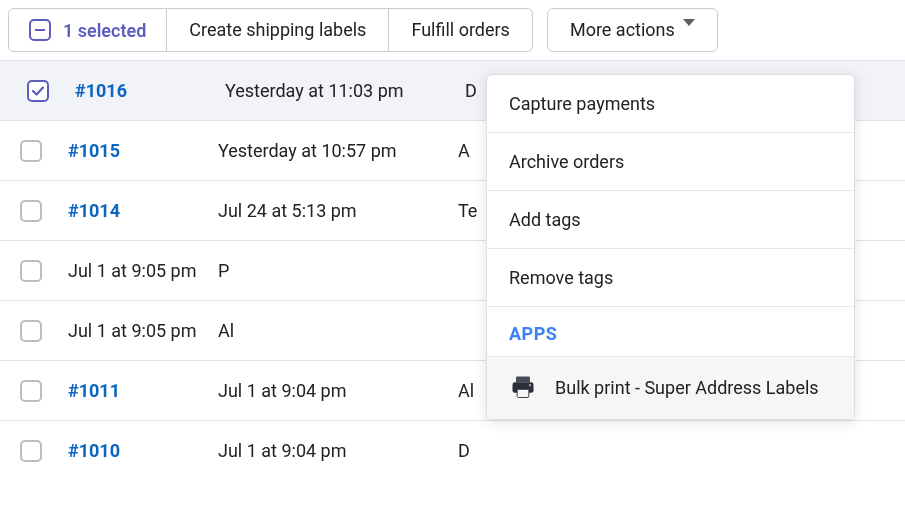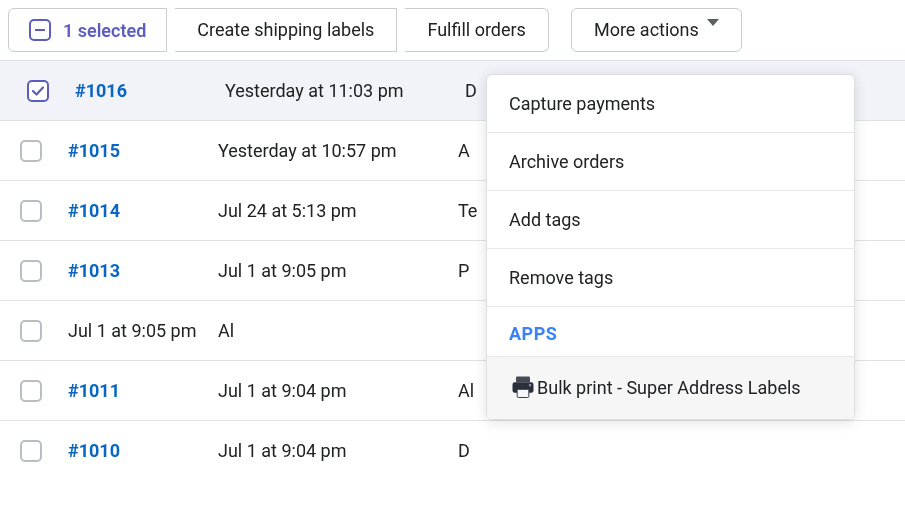--- a/index.html
+++ b/index.html
@@ -9,21 +9,21 @@
     color: #202223;
     background: #fff;
     width: 905px;
     height: 521px;
     overflow: hidden;
     position: relative;
   }
   .toolbar {
     display: flex;
     padding: 8px;
-    gap: 8px;
+    gap: 0;
   }
   .selected-pill {
     display: flex;
     align-items: center;
     gap: 12px;
     border: 1px solid #c9cccf;
     border-radius: 6px 0 0 6px;
     padding: 10px 20px;
     background: #fff;
     color: #5c5dbf;
@@ -120,20 +120,21 @@
   .dd-section {
     padding: 16px 22px 12px;
     font-weight: 700;
     letter-spacing: 0.5px;
     color: #3b82f6;
     border-bottom: 1px solid #e6e8eb;
   }
   .dd-app {
     display: flex;
     align-items: center;
+    gap: 18px;
     padding: 16px 22px 18px;
     background: #f6f6f7;
     cursor: pointer;
   }
   .printer-icon {
     width: 28px; height: 28px;
   }
 </style>
 </head>
 <body>
@@ -175,21 +176,20 @@
       <div class="order-extra">A</div>
     </div>
     <div class="row">
       <div class="checkbox"></div>
       <div class="order-id">#1014</div>
       <div class="order-date">Jul 24 at 5:13 pm</div>
       <div class="order-extra">Te</div>
     </div>
     <div class="row">
       <div class="checkbox"></div>
-      <div class="order-id">#1013</div>
       <div class="order-date">Jul 1 at 9:05 pm</div>
       <div class="order-extra">P</div>
     </div>
     <div class="row">
       <div class="checkbox"></div>
       <div class="order-date">Jul 1 at 9:05 pm</div>
       <div class="order-extra">Al</div>
     </div>
     <div class="row">
       <div class="checkbox"></div>

